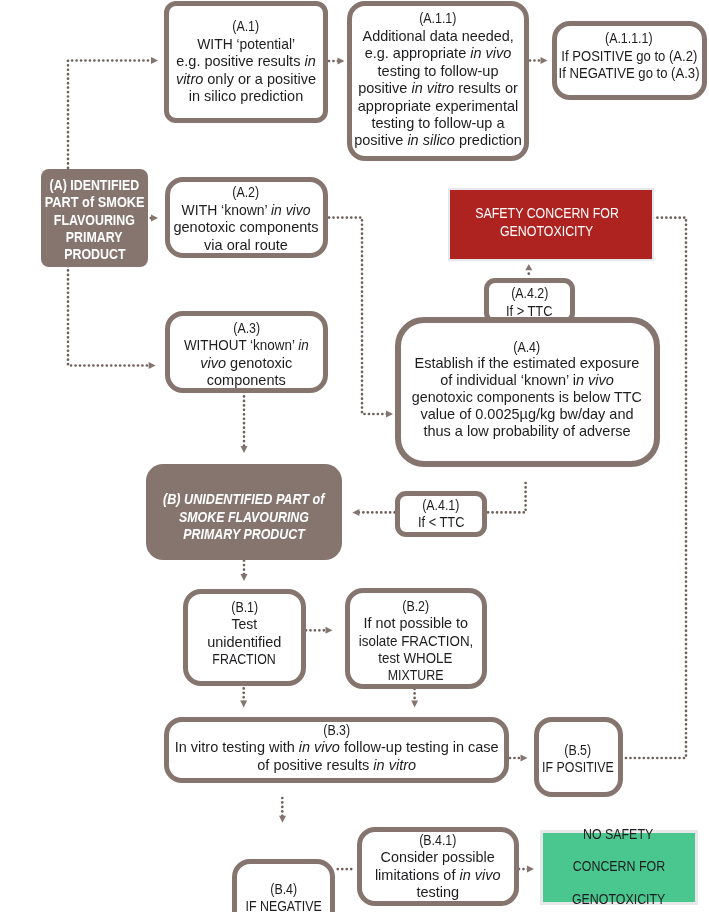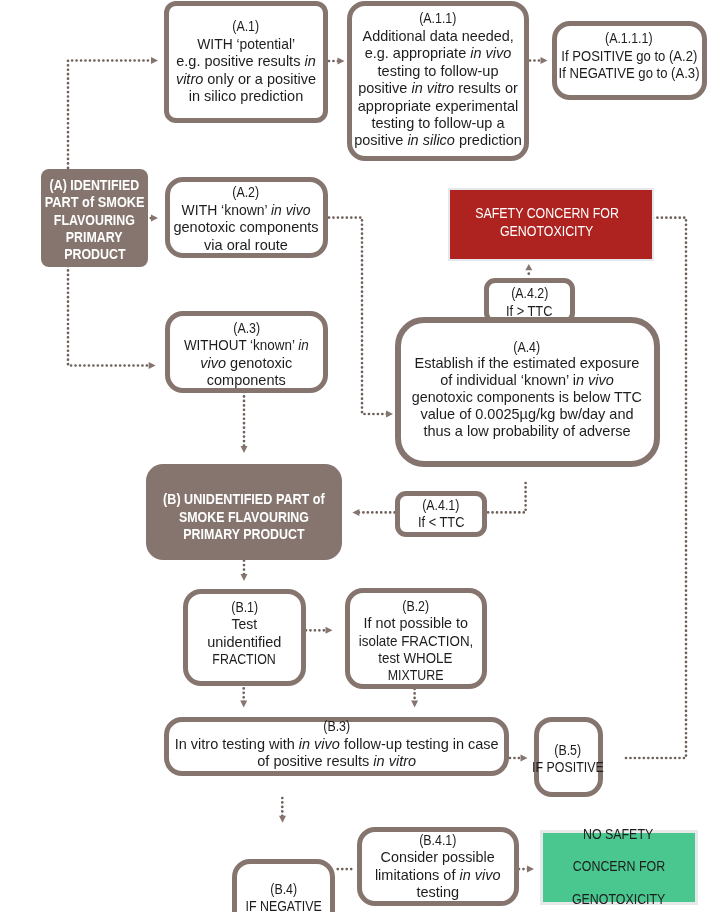--- a/index.html
+++ b/index.html
@@ -27,27 +27,27 @@
   #n-A      {left:1px;   top:168.8px; width:107px; height:98px;  border-radius:8px; padding-top:5px;margin-left:40px;}
   #n-A1     {left:164px; top:1px;     width:164px; height:122px;border-radius:12px;}
   #n-A11    {left:347px; top:0.8px;   width:182px; height:160.5px; padding-bottom:2px;}
   #n-A111   {left:551.5px; top:21px;   width:155px; height:78.5px; padding-bottom:8px;}
   #n-A2     {left:164.5px; top:176.5px; width:163px; height:81.5px; padding-top:4px;}
   #n-A3     {left:165px; top:311px;   width:162.5px;height:82px; padding-top:5px;}
   #n-A4     {left:394.5px; top:317px; width:265px; height:150px; border-radius:29px; border-width:6.2px; line-height:16.8px; padding-bottom:6px;}
   #n-A41    {left:395px;   top:491.2px; width:92px;   height:45.7px; border-radius:11px;}
   #n-A42    {left:484px;   top:278.1px; width:91px;   height:46.1px; border-radius:11px; padding-top:3px;}
   #n-SAFE   {left:423px; top:190.3px; width:202.1px; height:68.8px; padding-right:8px; padding-bottom:4px;margin-left:27px;}
-  #n-B      {left:145.5px; top:463.7px; width:196.5px;height:96.5px; border-radius:17px; padding-top:11px;}
+  #n-B      {left:145.5px; top:463.7px; width:196.5px;height:96.5px; border-radius:17px; padding-top:11px;font-style:italic;}
   #n-B1     {left:183px; top:589.4px; width:122.5px;height:96.4px; padding-bottom:8px;}
   #n-B2     {left:344.5px; top:587.5px; width:142.5px;height:101.5px; padding-top:6px;}
-  #n-B3     {left:164.2px; top:716.9px; width:345px; height:59px; padding-bottom:4px;}
+  #n-B3     {left:164.2px; top:716.9px; width:345px; height:66px; padding-bottom:4px;}
   #n-B4     {left:232px;   top:827.4px; width:103px; height:79.3px; padding-bottom:2px;margin-top:32px;}
   #n-B41    {left:356.5px; top:826.9px; width:162.5px;height:79.5px; }
-  #n-B5     {left:533.5px; top:717.4px; width:69px; height:79.5px; padding-top:4px;}
+  #n-B5     {left:533.5px; top:717.4px; width:89px; height:79.5px; padding-top:4px;}
   #n-NOSAFE {left:542.5px; top:832.5px; width:152px; height:69px;gap:15px;}
 </style>
 </head>
 <body>
 
 <div id="stage">
 
   <svg id="edges" viewBox="0 0 709 912" xmlns="http://www.w3.org/2000/svg">
     <g fill="none" stroke="#6F605A" stroke-width="2.7" stroke-linecap="round" stroke-dasharray="0.01 4.45">
       <path d="M68,266 L68,60.5 L152,60.5"></path>

